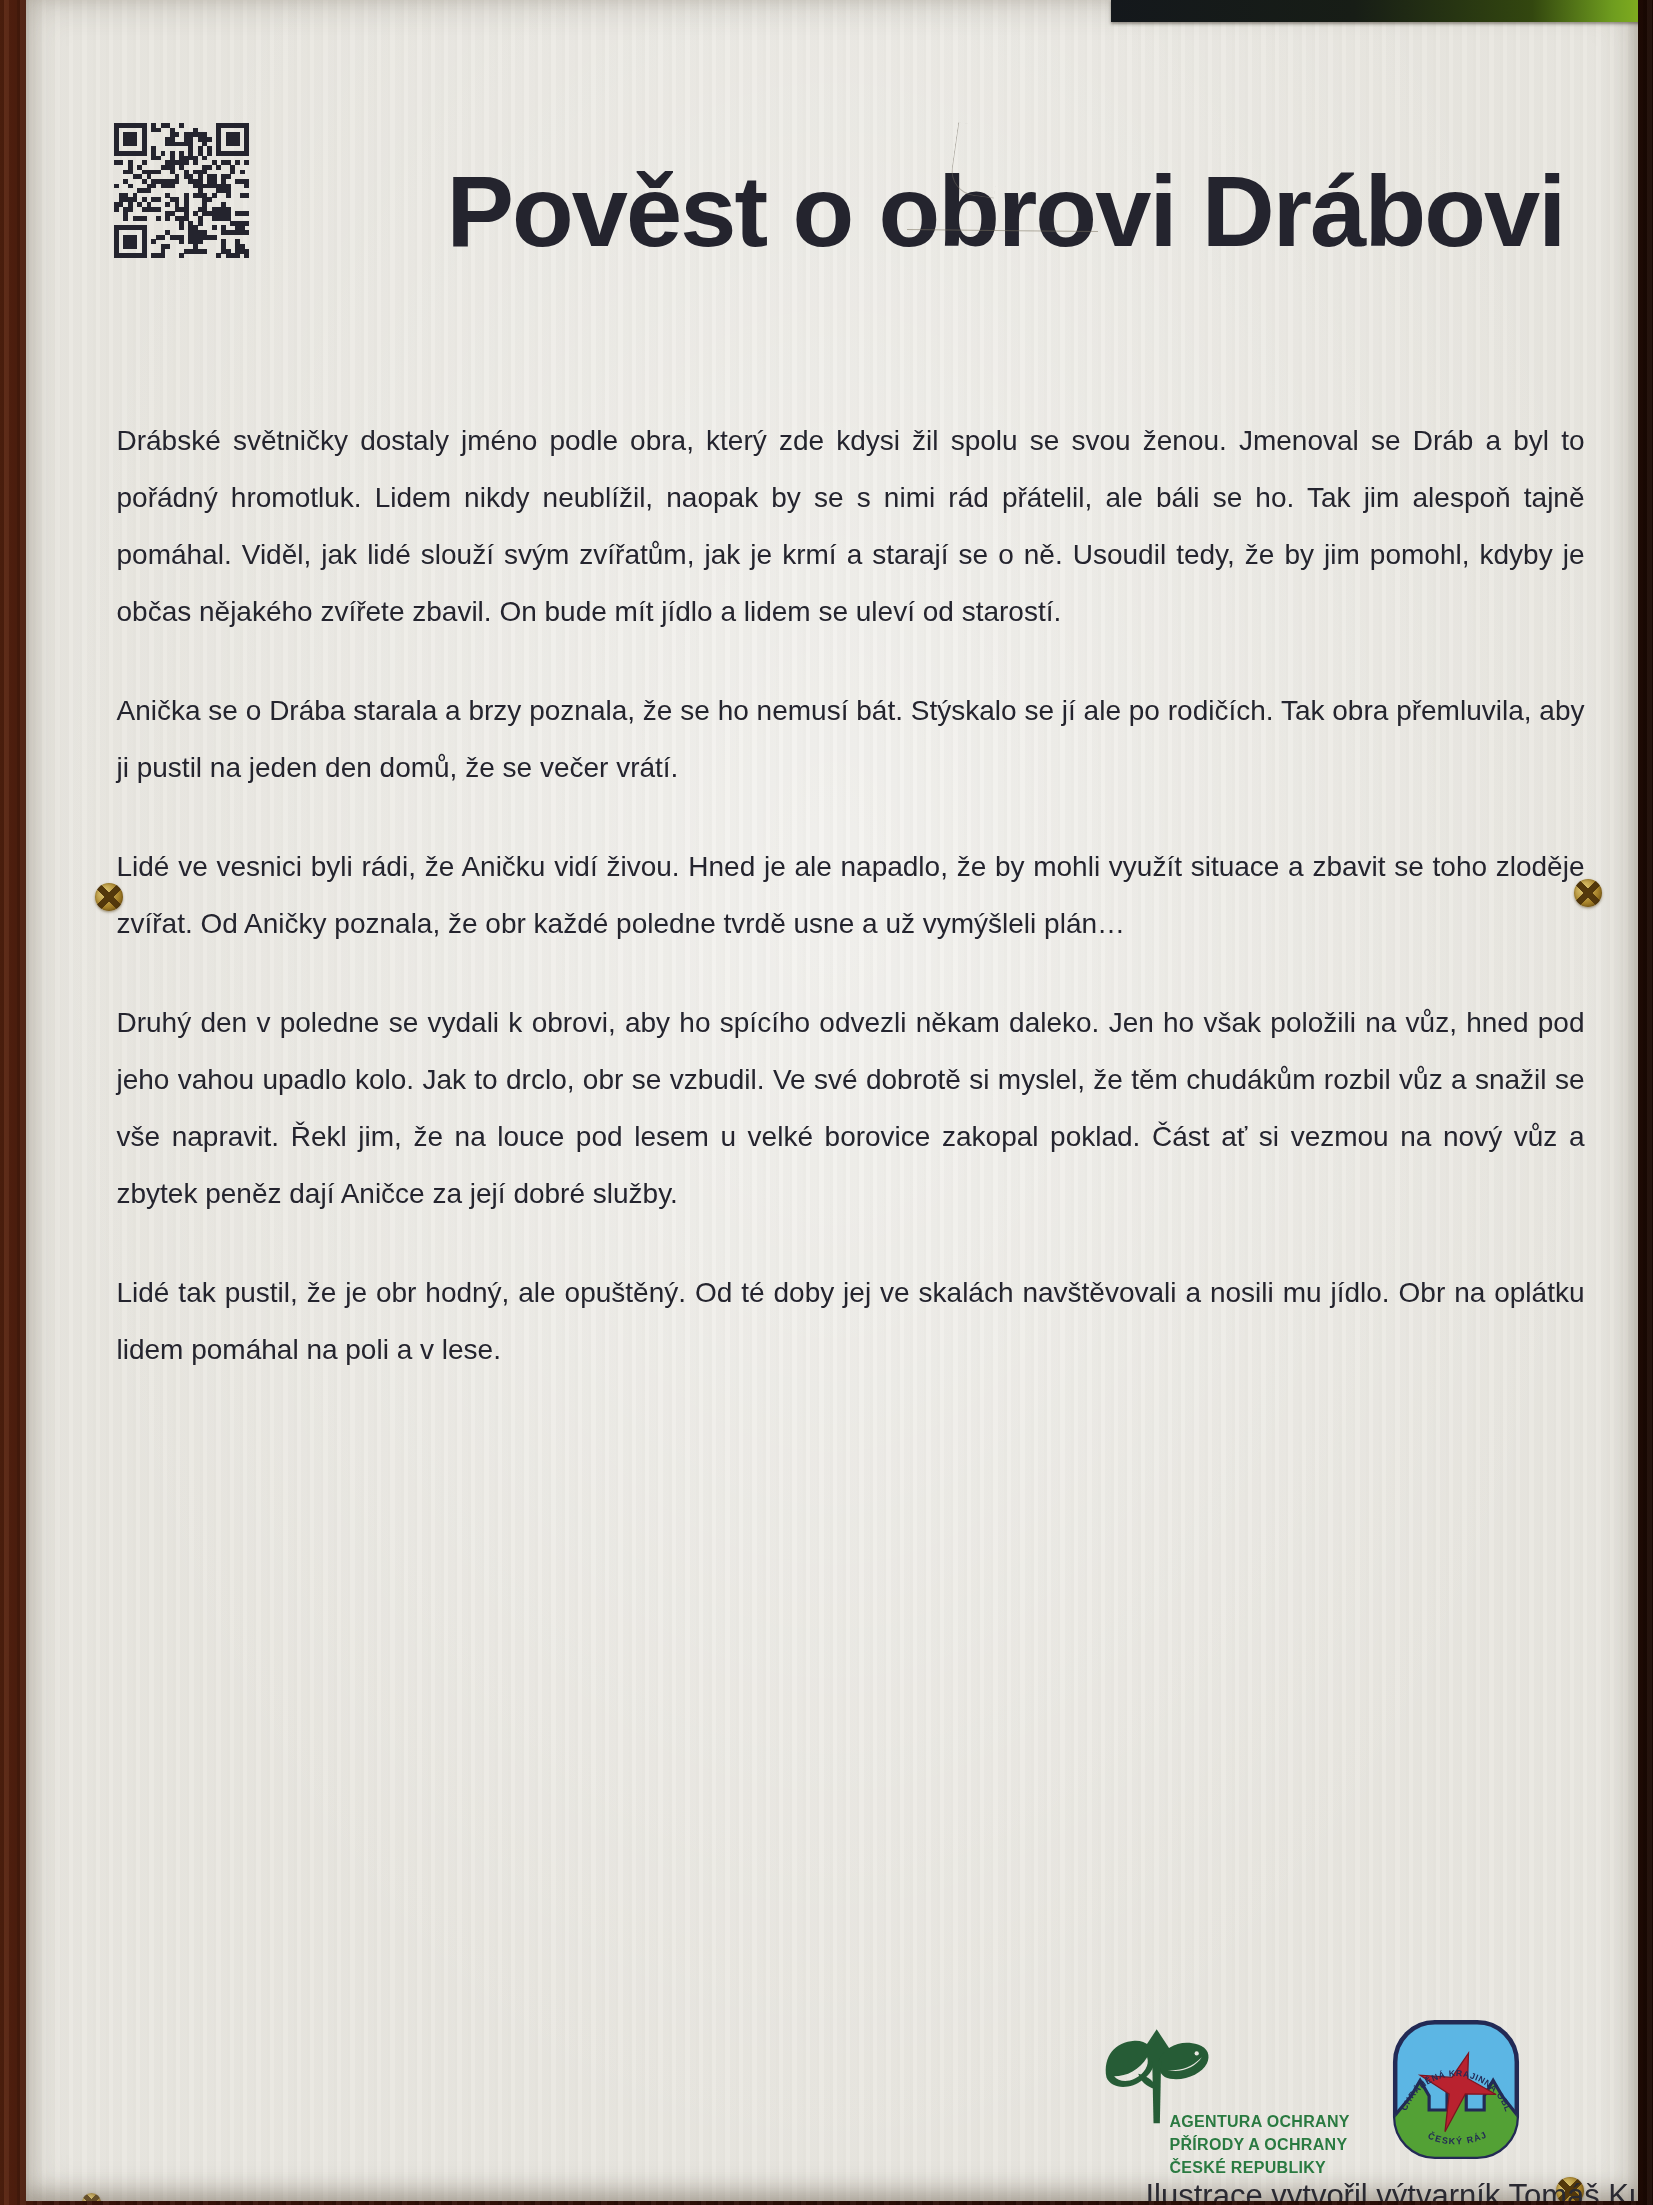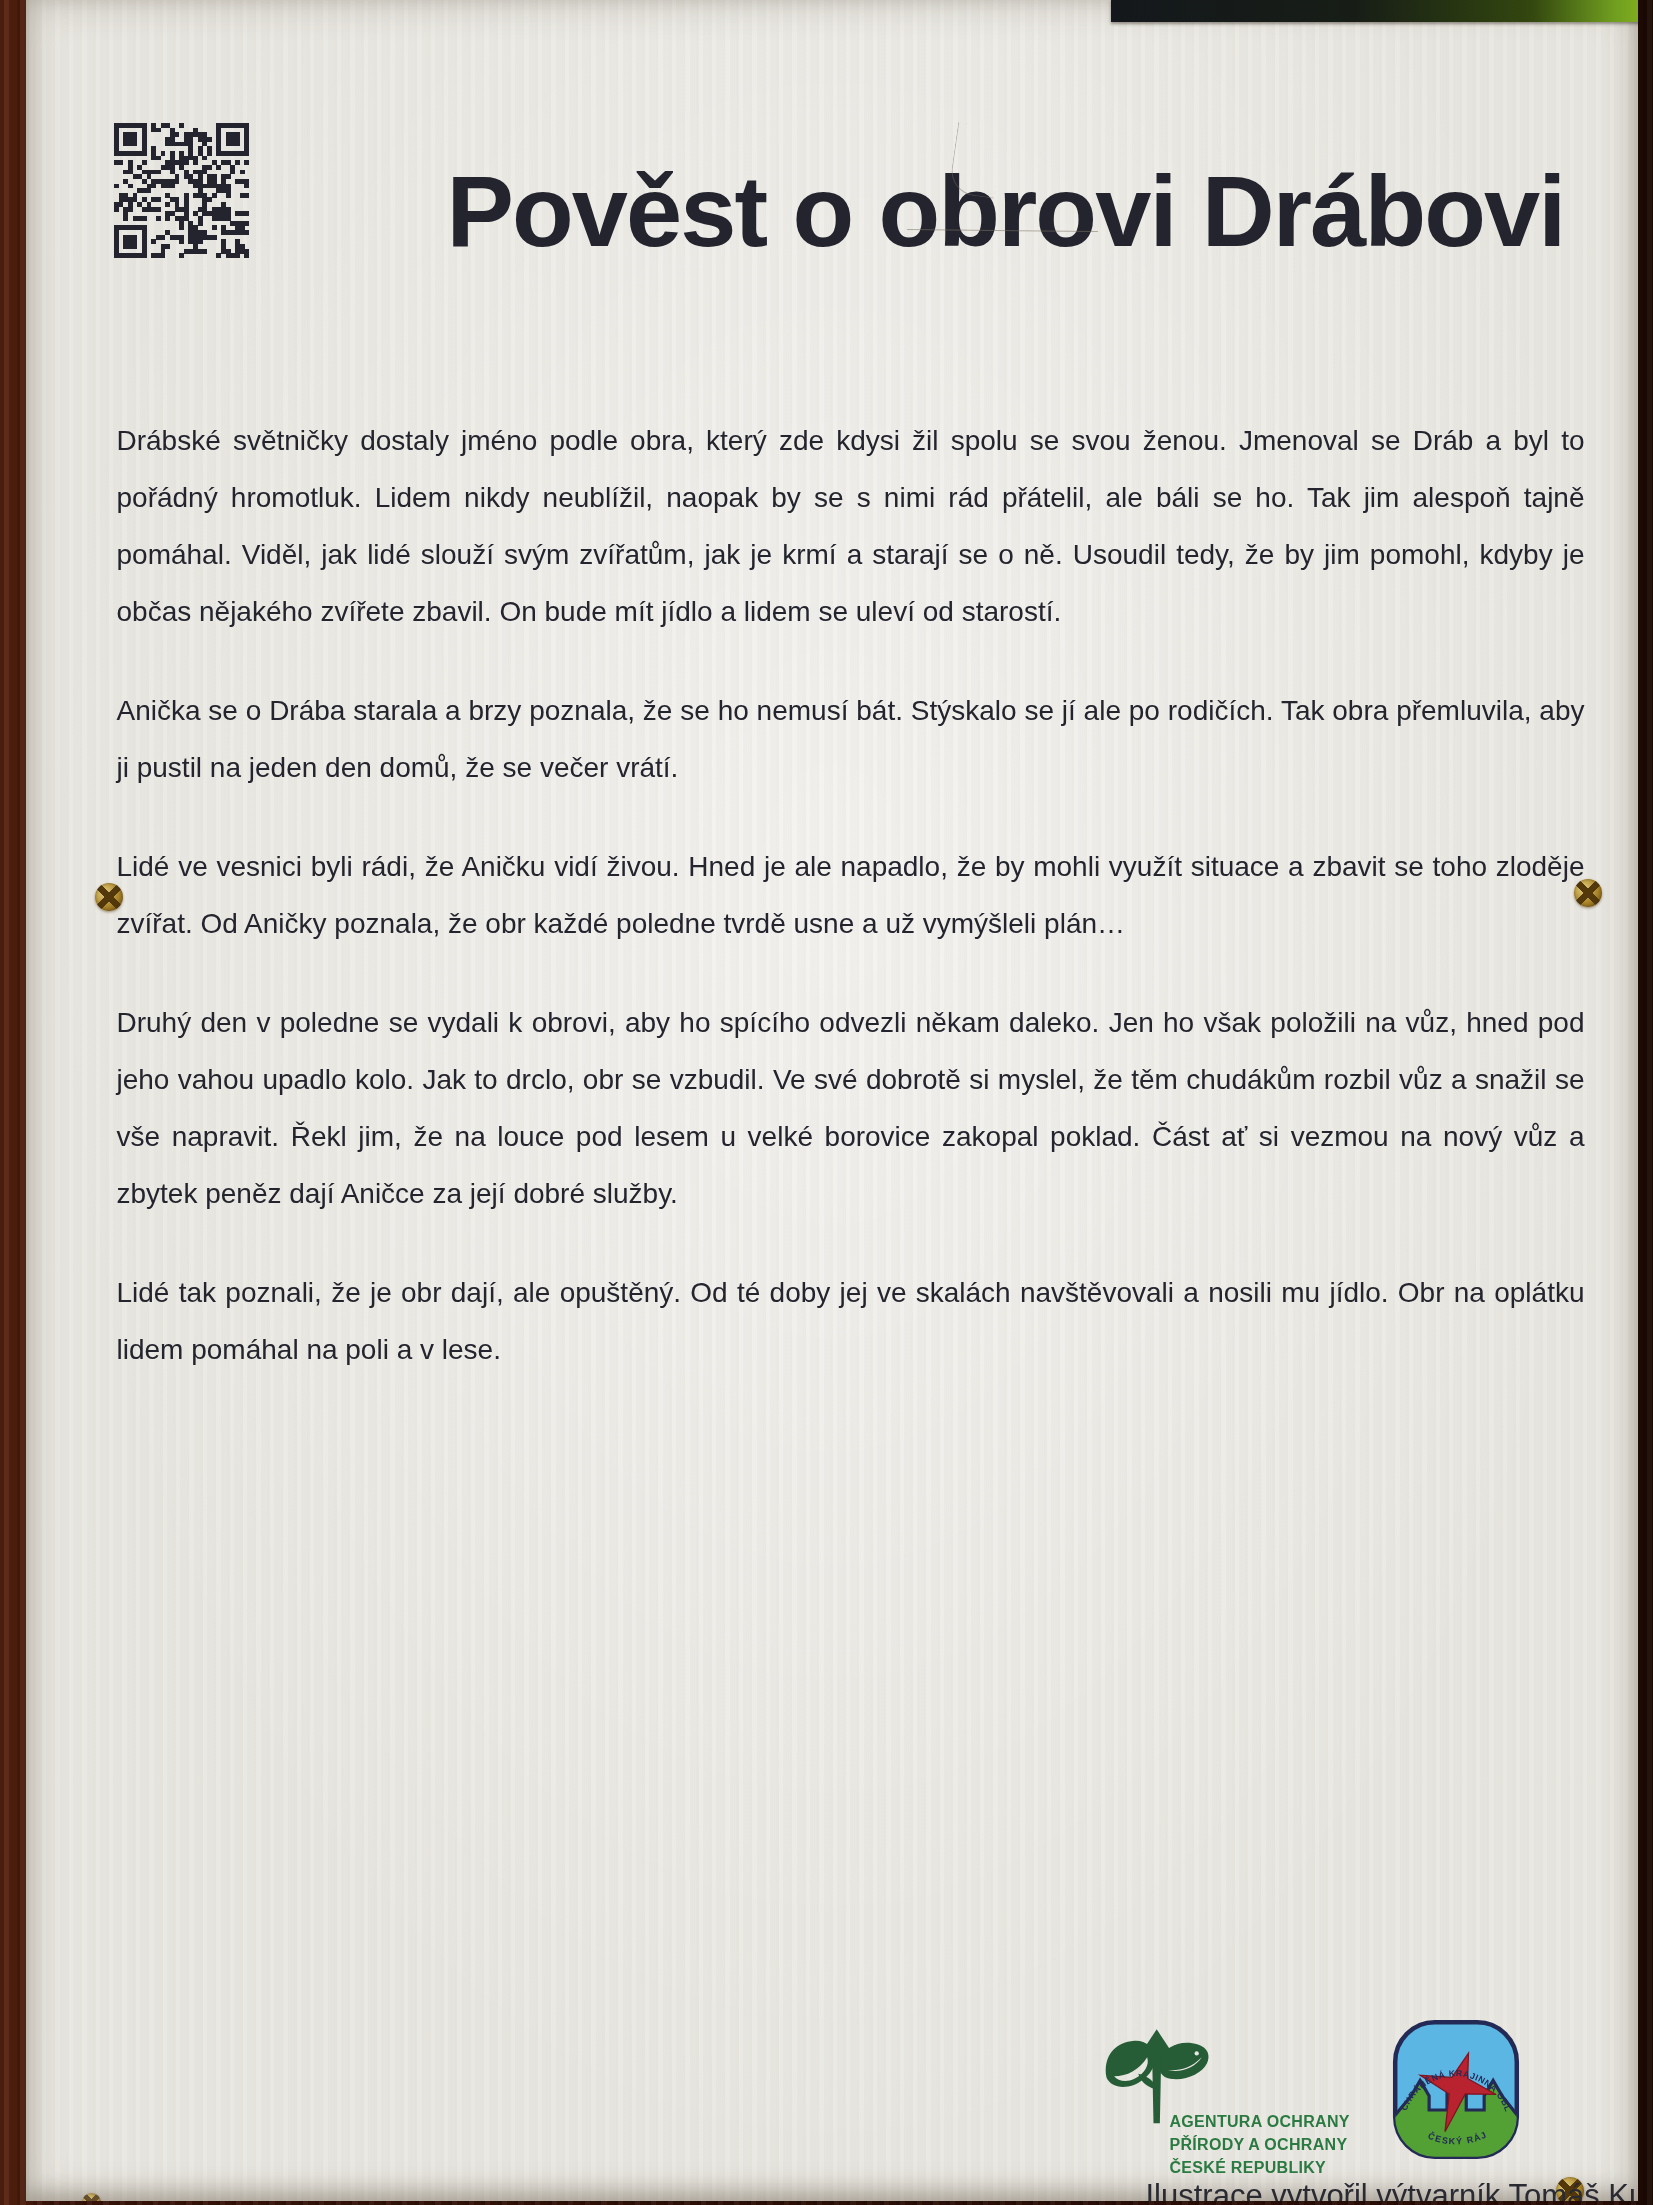--- a/index.html
+++ b/index.html
@@ -488,21 +488,21 @@
   <div class="title">Pověst o obrovi Drábovi</div>
 
   <div class="scratch1"></div>
   <div class="scratch2"></div>
 
   <div class="content">
     <p>Drábské světničky dostaly jméno podle obra, který zde kdysi žil spolu se svou ženou. Jmenoval se Dráb a byl to pořádný hromotluk. Lidem nikdy neublížil, naopak by se s nimi rád přátelil, ale báli se ho. Tak jim alespoň tajně pomáhal. Viděl, jak lidé slouží svým zvířatům, jak je krmí a starají se o ně. Usoudil tedy, že by jim pomohl, kdyby je občas nějakého zvířete zbavil. On bude mít jídlo a lidem se uleví od starostí.</p>
     <p>Anička se o Drába starala a brzy poznala, že se ho nemusí bát. Stýskalo se jí ale po rodičích. Tak obra přemluvila, aby ji pustil na jeden den domů, že se večer vrátí.</p>
     <p>Lidé ve vesnici byli rádi, že Aničku vidí živou. Hned je ale napadlo, že by mohli využít situace a zbavit se toho zloděje zvířat. Od Aničky poznala, že obr každé poledne tvrdě usne a už vymýšleli plán…</p>
     <p>Druhý den v poledne se vydali k obrovi, aby ho spícího odvezli někam daleko. Jen ho však položili na vůz, hned pod jeho vahou upadlo kolo. Jak to drclo, obr se vzbudil. Ve své dobrotě si myslel, že těm chudákům rozbil vůz a snažil se vše napravit. Řekl jim, že na louce pod lesem u velké borovice zakopal poklad. Část ať si vezmou na nový vůz a zbytek peněz dají Aničce za její dobré služby.</p>
-    <p>Lidé tak poznali, že je obr dají, ale opuštěný. Od té doby jej ve skalách navštěvovali a nosili mu jídlo. Obr na oplátku lidem pomáhal na poli a v lese.</p>
+    <p>Lidé tak pustil, že je obr hodný, ale opuštěný. Od té doby jej ve skalách navštěvovali a nosili mu jídlo. Obr na oplátku lidem pomáhal na poli a v lese.</p>
   </div>
 
   <div class="screw left"></div>
   <div class="screw right"></div>
   <div class="screw bottom"></div>
   <div class="screw corner"></div>
 
   <div class="aopk">
     <svg class="mark" viewBox="0 0 175 170">
       <g fill="var(--aopk-green,#265c36)">

